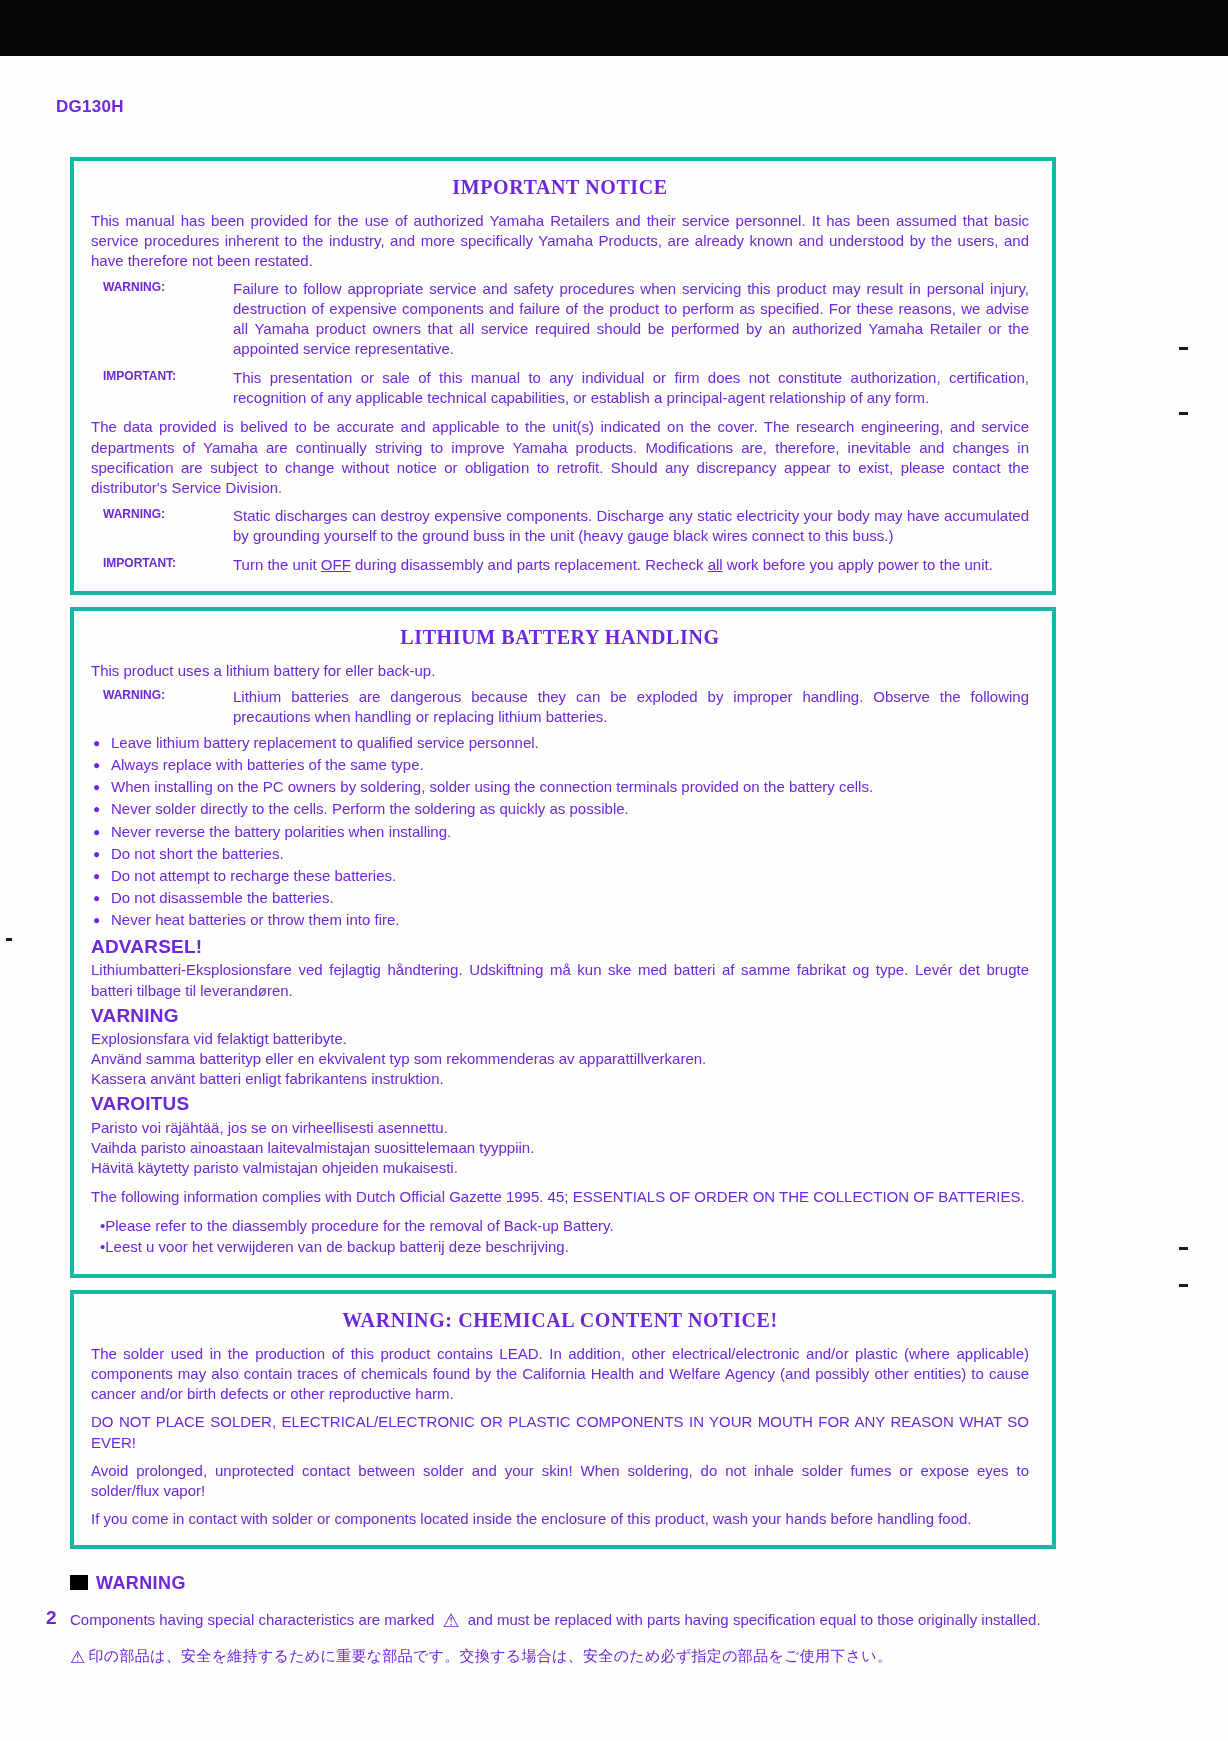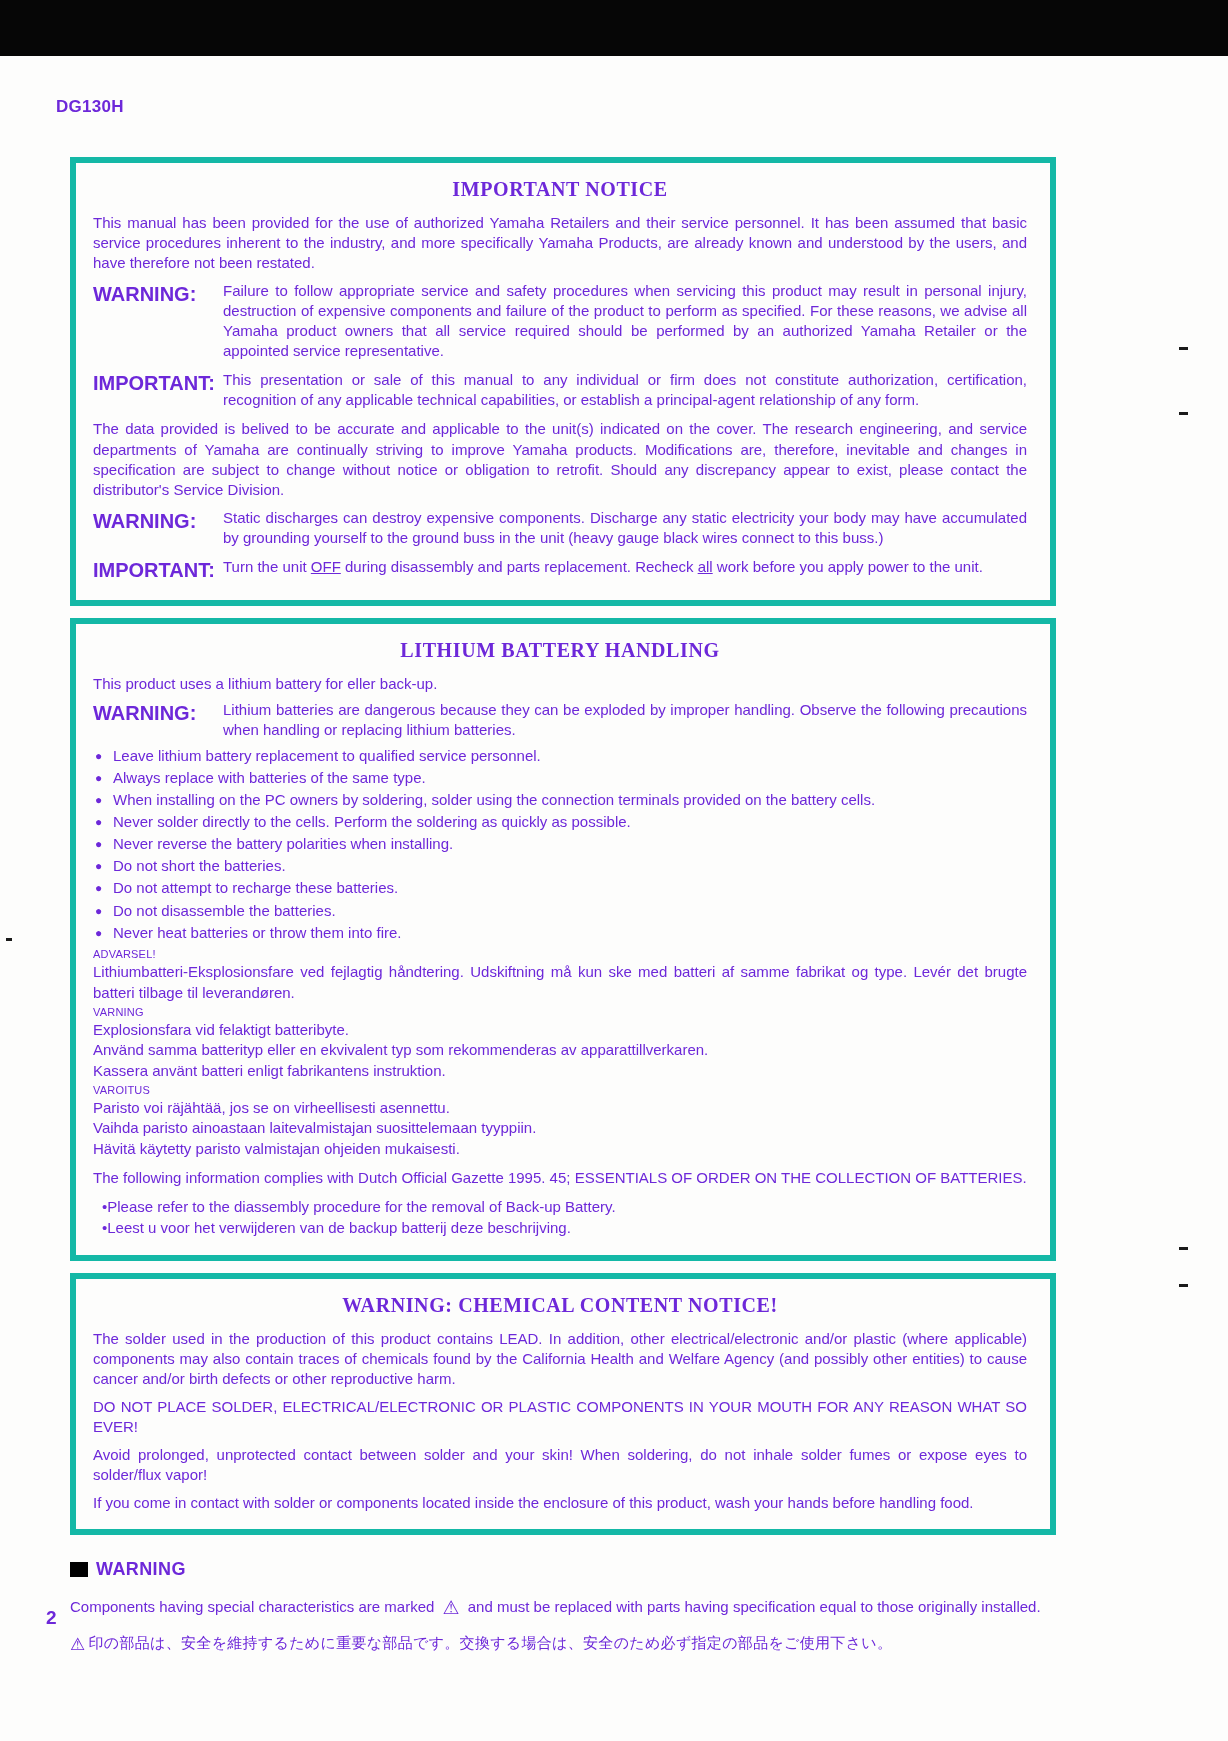--- a/index.html
+++ b/index.html
@@ -11,37 +11,37 @@
     color:#6d28d9;
     font-family:"Liberation Sans","DejaVu Sans",sans-serif;
     font-size:15px; line-height:1.34;
     overflow:hidden;
     margin:0 auto;
   }
   .topbar { position:absolute; top:0; left:0; width:1228px; height:56px; background:#060606; }
   .content { position:absolute; top:96px; left:56px; width:1006px; }
   .model { font-weight:bold; font-size:17px; letter-spacing:0.3px; margin-left:0; margin-bottom:38px; }
   .boxes { margin-left:14px; width:986px; }
-  .box { border:6px solid #14b8a6; padding:13px 23px 16px 17px; margin-bottom:12px; background:#fdfdfc; }
+  .box { border:4px solid #14b8a6; padding:13px 23px 16px 17px; margin-bottom:12px; background:#fdfdfc; }
   .box-title {
     font-family:"Liberation Serif","DejaVu Serif",serif;
     font-weight:bold; font-size:20px; text-align:center;
     letter-spacing:0.6px; margin-bottom:10px;
   }
   .para { text-align:justify; margin-bottom:8px; }
   .para:last-child { margin-bottom:0; }
   .lrow { display:flex; margin-bottom:9px; }
-  .lbl { flex:0 0 130px; font-weight:bold; font-size:20px; padding-top:0; }
+  .lbl { flex:0 0 130px; font-weight:bold; font-size:12px; padding-top:0;margin-left:12px; }
   .ltxt { flex:1; text-align:justify; }
   .underline { text-decoration:underline; }
   .bullets { list-style:none; margin:6px 0 4px 2px; }
   .brow { display:flex; margin-bottom:2px; }
   .bullet-ic { flex:0 0 18px; font-size:12px; line-height:20px; }
   .btxt { flex:1; }
-  .subhead { font-weight:normal; font-size:11px; margin:2px 0 1px 0; letter-spacing:0.2px; }
+  .subhead { font-weight:bold; font-size:19px; margin:2px 0 1px 0; letter-spacing:0.2px; }
   .plain { text-align:left; margin-bottom:0; }
   .group { margin-bottom:2px; }
   .dutch { text-align:justify; margin-top:9px; margin-bottom:9px; }
   .note { margin-left:9px; margin-bottom:1px; }
   .bw { margin-left:14px; margin-top:22px; width:986px; }
   .bw-head { display:flex; align-items:center; gap:8px; margin-bottom:14px; }
   .black-square { width:18px; height:15px; background:#000; display:inline-block; }
   .bw-title { font-weight:bold; font-size:18px; letter-spacing:0.4px; }
   .bw-text { text-align:justify; margin-bottom:16px; }
   .tri { font-size:19px; line-height:1; padding:0 4px; position:relative; top:2px; }

